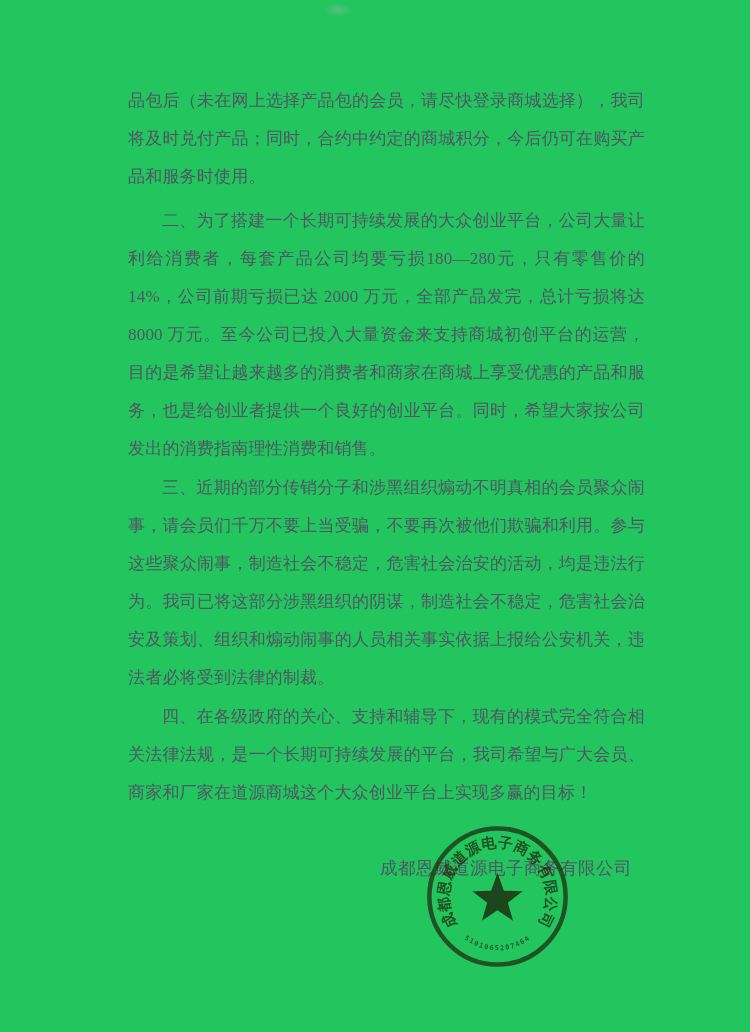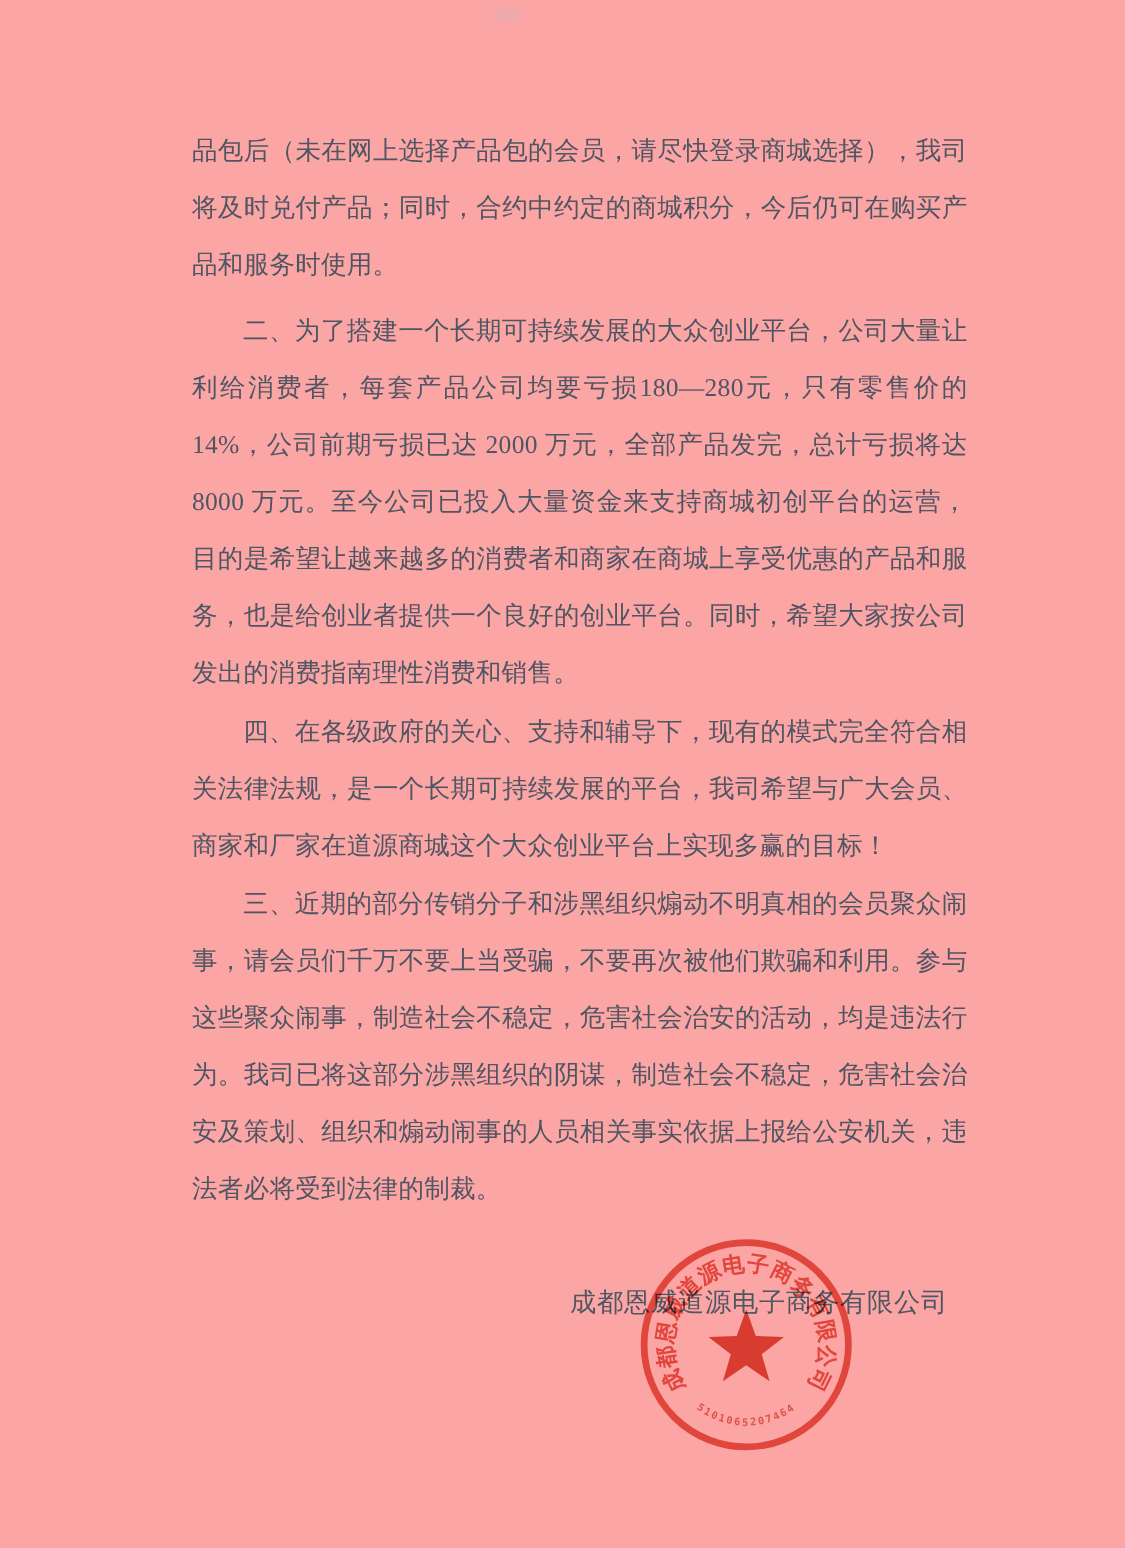--- a/index.html
+++ b/index.html
@@ -4,21 +4,21 @@
 <style>
   html, body { margin: 0; padding: 0; }
   body {
     width: 750px; height: 1032px;
     font-family: "Liberation Serif", "DejaVu Serif", serif;
     background: #ffffff;
   }
   .sheet {
     position: relative;
     width: 750px; height: 1032px;
-    background: #fca5a5;
+    background: #22c55e;
     overflow: hidden;
   }
   
   .smudge {
     position: absolute;
     left: 323px; top: 3px;
     width: 30px; height: 14px;
     background: radial-gradient(closest-side, rgba(185,190,200,0.35), rgba(185,190,200,0));
     filter: blur(1px);
   }
@@ -75,22 +75,22 @@
 </head>
 <body>
 
 <div class="sheet">
 
   <div class="smudge"></div>
 
   <main class="letter-body">
     <p class="p-first">品包后（未在网上选择产品包的会员，请尽快登录商城选择），我司将及时兑付产品；同时，合约中约定的商城积分，今后仍可在购买产品和服务时使用。</p>
     <p class="indented">二、为了搭建一个长期可持续发展的大众创业平台，公司大量让利给消费者，每套产品公司均要亏损180—280元，只有零售价的14%，公司前期亏损已达 2000 万元，全部产品发完，总计亏损将达 8000 万元。至今公司已投入大量资金来支持商城初创平台的运营，目的是希望让越来越多的消费者和商家在商城上享受优惠的产品和服务，也是给创业者提供一个良好的创业平台。同时，希望大家按公司发出的消费指南理性消费和销售。</p>
+    <p class="indented">三、近期的部分传销分子和涉黑组织煽动不明真相的会员聚众闹事，请会员们千万不要上当受骗，不要再次被他们欺骗和利用。参与这些聚众闹事，制造社会不稳定，危害社会治安的活动，均是违法行为。我司已将这部分涉黑组织的阴谋，制造社会不稳定，危害社会治安及策划、组织和煽动闹事的人员相关事实依据上报给公安机关，违法者必将受到法律的制裁。</p>
     <p class="indented">四、在各级政府的关心、支持和辅导下，现有的模式完全符合相关法律法规，是一个长期可持续发展的平台，我司希望与广大会员、商家和厂家在道源商城这个大众创业平台上实现多赢的目标！</p>
-    <p class="indented">三、近期的部分传销分子和涉黑组织煽动不明真相的会员聚众闹事，请会员们千万不要上当受骗，不要再次被他们欺骗和利用。参与这些聚众闹事，制造社会不稳定，危害社会治安的活动，均是违法行为。我司已将这部分涉黑组织的阴谋，制造社会不稳定，危害社会治安及策划、组织和煽动闹事的人员相关事实依据上报给公安机关，违法者必将受到法律的制裁。</p>
   </main>
 
   <div class="sig-company">成都恩威道源电子商务有限公司</div>
 
 
   <svg class="seal" viewBox="0 0 150 150" xmlns="http://www.w3.org/2000/svg">
     <defs>
       <path id="sealTopArc" d="M 32.6 101.5 A 50 50 0 1 1 117.4 101.5" fill="none"></path>
       <path id="sealBottomArc" d="M 38.2 115.9 A 55 55 0 0 0 111.8 115.9" fill="none"></path>
     </defs>

